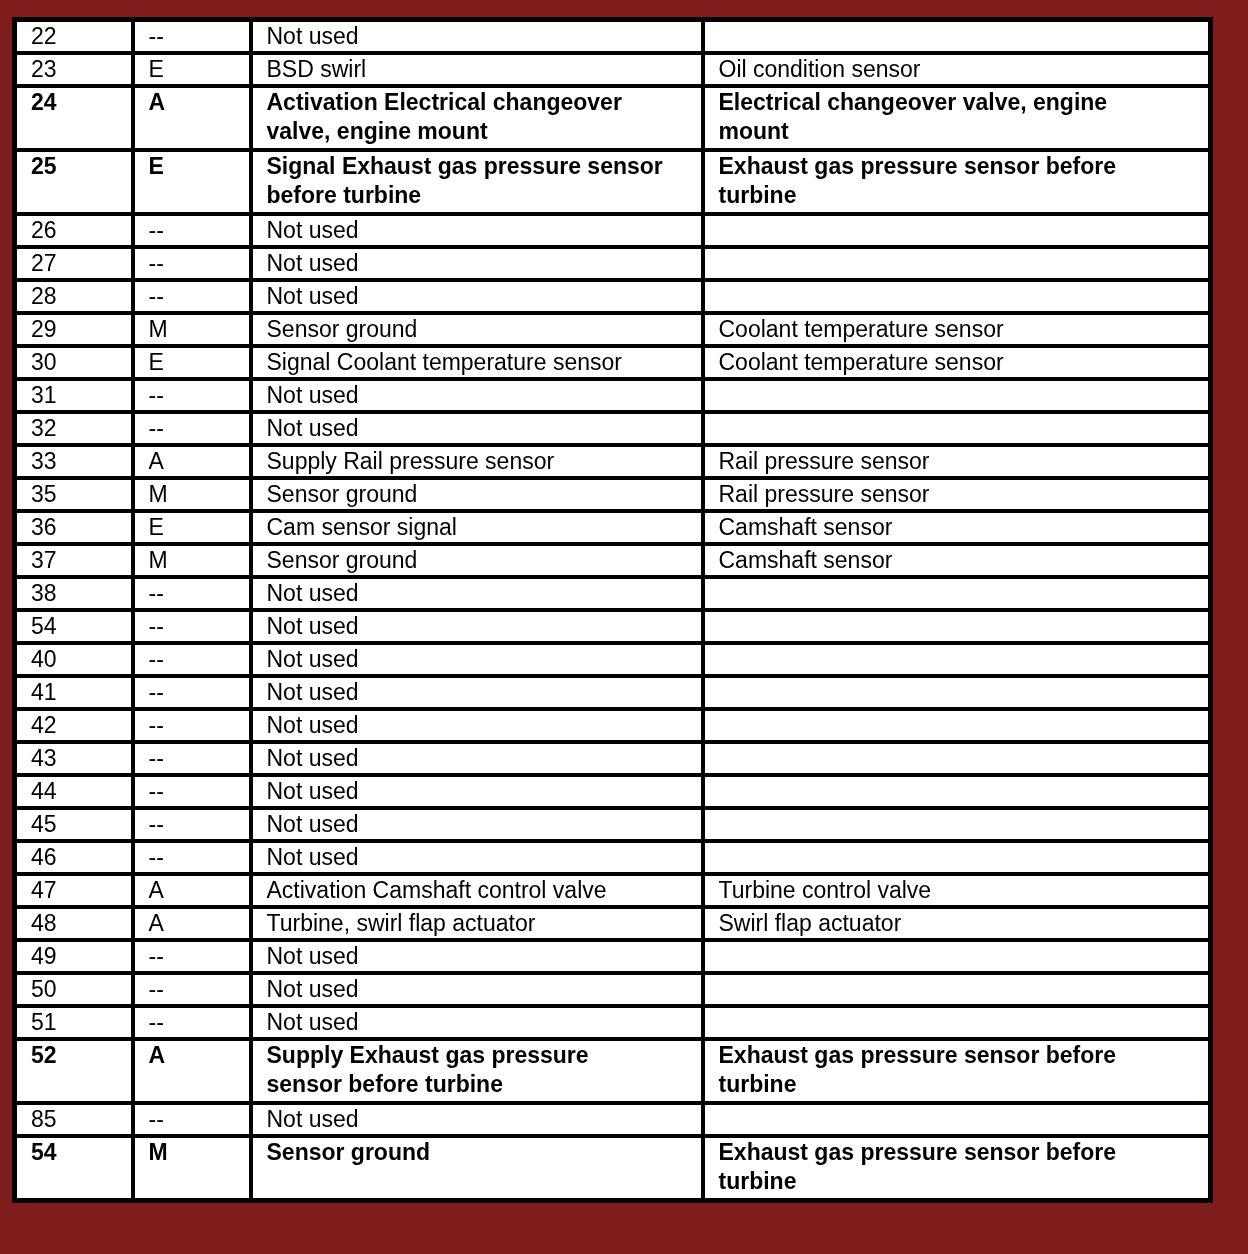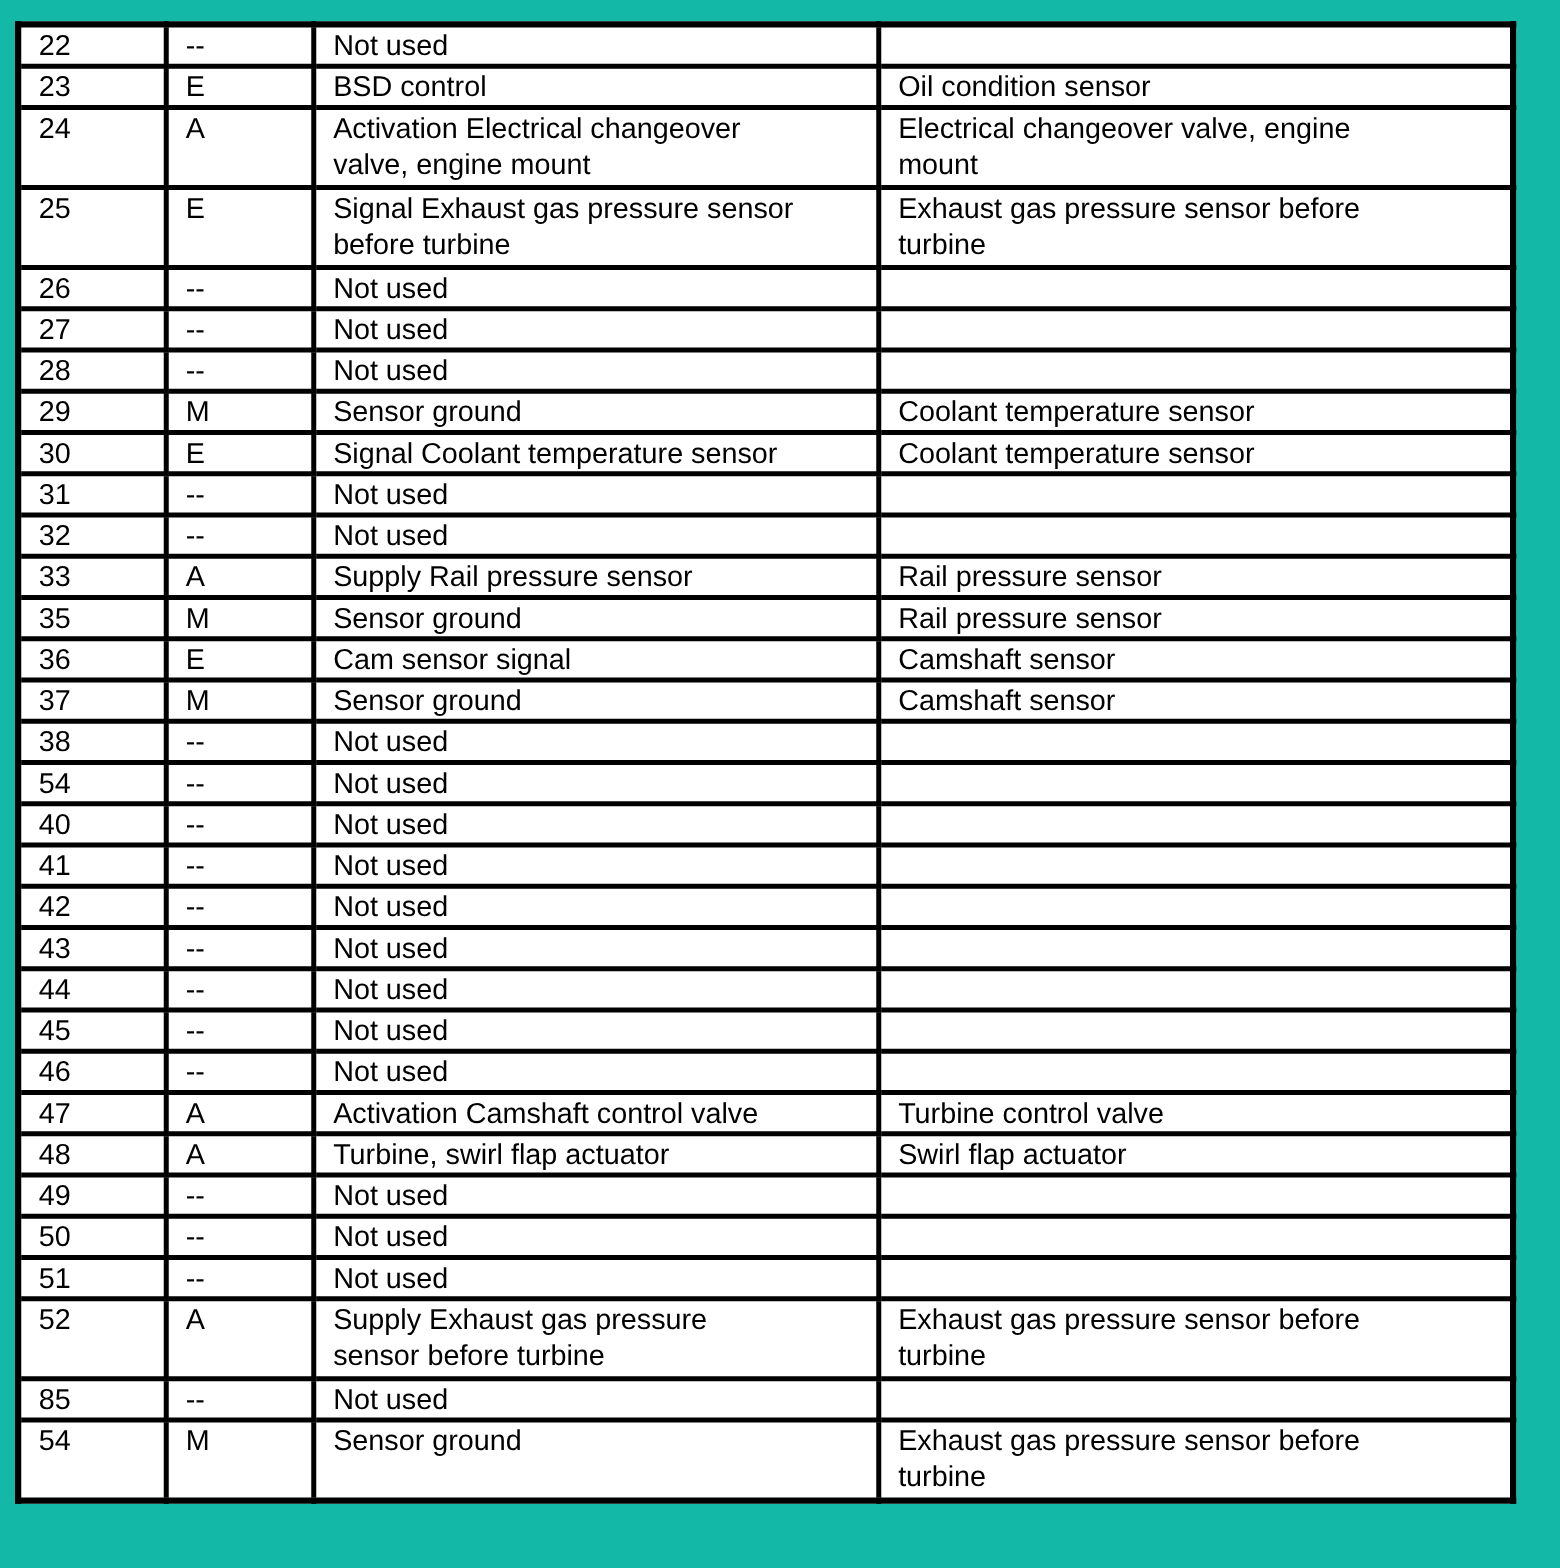--- a/index.html
+++ b/index.html
@@ -7,21 +7,21 @@
     padding: 0;
     background: #ffffff;
     width: 1248px;
     height: 1254px;
     font-family: "Liberation Sans", sans-serif;
   }
   .page {
     position: relative;
     width: 1248px;
     height: 1254px;
-    background: #14b8a6;
+    background: #7f1d1d;
     overflow: hidden;
   }
   table.pin-table {
     position: absolute;
     left: 12px;
     top: 17px;
     width: 1196px;
     border-collapse: collapse;
     table-layout: fixed;
     border: 5px solid #000000;
@@ -31,21 +31,21 @@
     border: 4px solid #000000;
     padding: 0 6px 0 14px;
     font-size: 23px;
     line-height: 29px;
     color: #000000;
     vertical-align: top;
     white-space: pre-line;
     overflow: hidden;
   }
   tr.row td   { height: 29px; }
-  tr.tall td  { height: 60px; }
+  tr.tall td  { height: 60px; font-weight: bold; }
   col.c-pin  { width: 118px; }
   col.c-type { width: 118px; }
   col.c-sig  { width: 452px; }
   col.c-comp { width: 508px; }
 </style>
 </head>
 <body>
 
 <div class="page">
   <table class="pin-table">
@@ -58,21 +58,21 @@
     <tbody>
         <tr class="row">
     <td>22</td>
     <td>--</td>
     <td>Not used</td>
     <td></td>
   </tr>
         <tr class="row">
     <td>23</td>
     <td>E</td>
-    <td>BSD control</td>
+    <td>BSD swirl</td>
     <td>Oil condition sensor</td>
   </tr>
         <tr class="row tall">
     <td>24</td>
     <td>A</td>
     <td>Activation Electrical changeover
 valve, engine mount</td>
     <td>Electrical changeover valve, engine
 mount</td>
   </tr>

